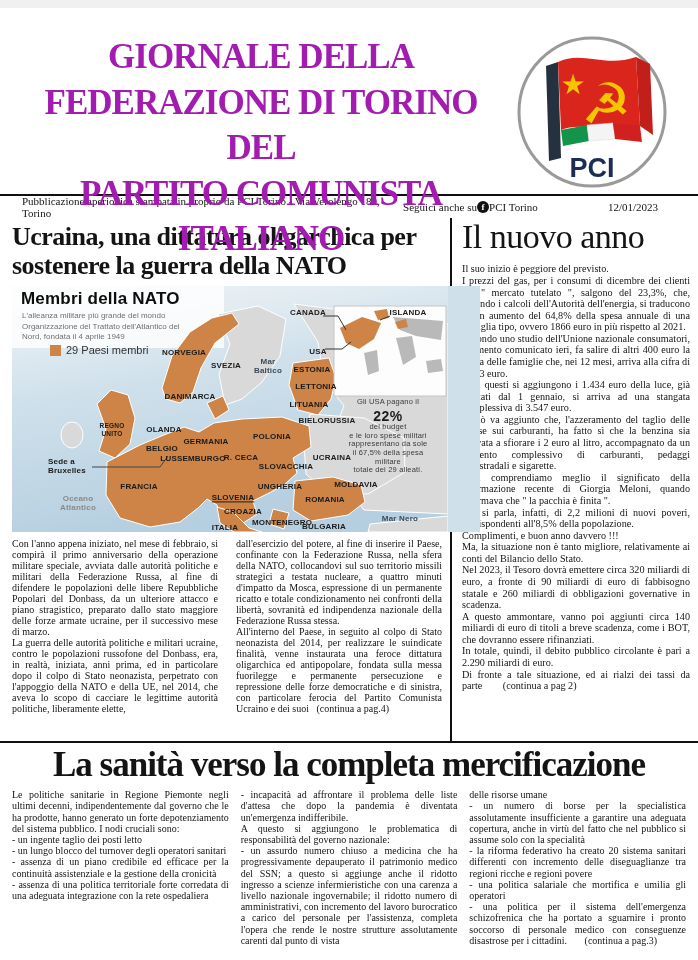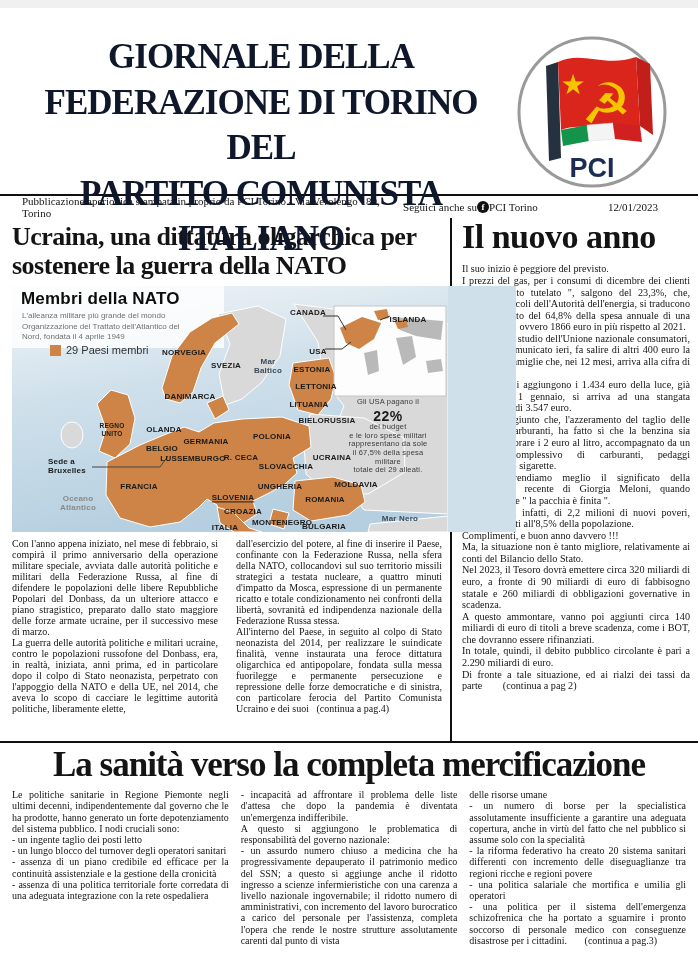--- a/index.html
+++ b/index.html
@@ -4,41 +4,41 @@
 <style>
   html,body{margin:0;padding:0;}
   body{
     width:698px;height:960px;overflow:hidden;background:#ffffff;
     font-family:"Liberation Serif",serif;color:#141414;position:relative;
   }
   .topstrip{height:8px;background:#f0f0f0;}
   
   .masthead{position:relative;height:186px;}
   .mast-title{position:absolute;left:15px;top:26px;width:492px;text-align:center;
-    font-weight:bold;font-size:35px;line-height:1.3;letter-spacing:-1px;color:#0f172a;}
+    font-weight:bold;font-size:35px;line-height:1.3;letter-spacing:-1px;color:#a21caf;}
   .logo{position:absolute;right:30px;top:28px;width:152px;height:152px;}
   
   .rule{height:2px;background:#101010;}
   .inforow{display:flex;align-items:center;font-size:11px;padding:4px 40px 4px 22px;height:14px;}
   .inforow .pubinfo{flex:1;}
   .social{display:inline-flex;align-items:center;margin-right:70px;}
   .fbicon{display:inline-flex;align-items:center;justify-content:center;width:12px;height:12px;
     border-radius:50%;background:#111;color:#fff;font:bold 9px "Liberation Serif",serif;}
   
   .main{display:flex;height:523px;overflow:hidden;}
   .left-col{width:452px;padding:2px 8px 0 12px;border-right:2px solid #101010;box-sizing:border-box;}
   .right-col{flex:1;padding:0 8px 0 10px;overflow:hidden;}
   h1.ukr-head{margin:2px 0 0 0;font-size:26px;line-height:1.12;letter-spacing:-0.5px;font-weight:bold;}
-  h2.newyear-head{margin:0 0 8px 0;font-size:34px;line-height:1.1;letter-spacing:-0.5px;font-weight:bold;}
+  h2.newyear-head{margin:0 0 8px 0;font-size:34px;line-height:1.1;letter-spacing:-0.5px;font-weight:normal;}
   .coltext{white-space:pre-line;text-align:justify;}
   .ukr-cols{display:flex;gap:18px;margin-top:6px;height:202px;overflow:hidden;}
   .ukr-cols .coltext{flex:1;font-size:10px;line-height:1.1;}
   .newyear-body{font-size:10.2px;line-height:1.135;height:462px;overflow:hidden;}
   
-  .map{position:relative;width:504px;height:246px;margin:6px 0 0 0;background:#cfe0eb;overflow:hidden;}
+  .map{position:relative;width:468px;height:246px;margin:6px 0 0 0;background:#cfe0eb;overflow:hidden;}
   .map svg.basemap{position:absolute;left:0;top:0;}
   .map-title{position:absolute;left:9px;top:3px;font:bold 17px "Liberation Sans",sans-serif;color:#0d0d0d;letter-spacing:0.2px;}
   .map-subtitle{position:absolute;left:10px;top:25px;font:8px "Liberation Sans",sans-serif;color:#707070;line-height:1.3;white-space:pre-line;}
   .map-legend{position:absolute;left:26px;top:58px;display:flex;align-items:center;gap:5px;
     font:11px "Liberation Sans",sans-serif;color:#333;padding-left:12px;}
   .legend-swatch{width:11px;height:11px;background:#cd8446;display:inline-block;}
   .map-labels{position:absolute;left:0;top:0;width:100%;height:100%;}
   .map-label{position:absolute;transform:translate(-50%,-50%);font:bold 8px "Liberation Sans",sans-serif;
     color:#1b1b1b;white-space:pre;text-align:center;line-height:1.15;letter-spacing:0.2px;}
   .map-label.small{font-size:6.5px;}
@@ -148,21 +148,21 @@
       <div class="map-title">Membri della NATO</div>
       <div class="map-subtitle">L'alleanza militare più grande del mondo
 Organizzazione del Trattato dell'Atlantico del
 Nord, fondata il 4 aprile 1949</div>
       <div class="map-legend">
         <span class="legend-swatch"></span>
         <span>29  Paesi membri</span>
       </div>
       <div class="map-labels">
           <span class="map-label" style="left: 296px; top: 27px;">CANADA</span>
-          <span class="map-label" style="left: 396px; top: 34px;">ISLANDA</span>
+          <span class="map-label" style="left: 396px; top: 27px;">ISLANDA</span>
           <span class="map-label" style="left: 306px; top: 66px;">USA</span>
           <span class="map-label" style="left: 172px; top: 67px;">NORVEGIA</span>
           <span class="map-label" style="left: 214px; top: 80px;">SVEZIA</span>
           <span class="map-label water" style="left: 256px; top: 80px;">Mar
 Baltico</span>
           <span class="map-label" style="left: 300px; top: 84px;">ESTONIA</span>
           <span class="map-label" style="left: 304px; top: 101px;">LETTONIA</span>
           <span class="map-label" style="left: 297px; top: 119px;">LITUANIA</span>
           <span class="map-label" style="left: 178px; top: 111px;">DANIMARCA</span>
           <span class="map-label" style="left: 315px; top: 135px;">BIELORUSSIA</span>

